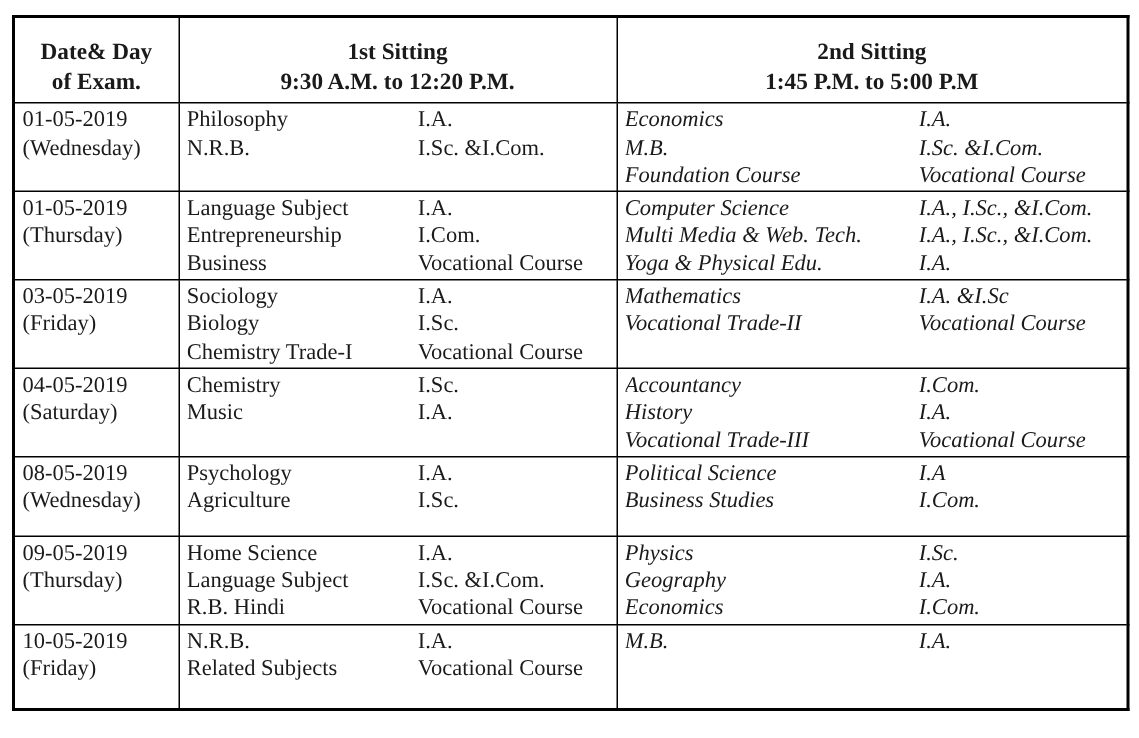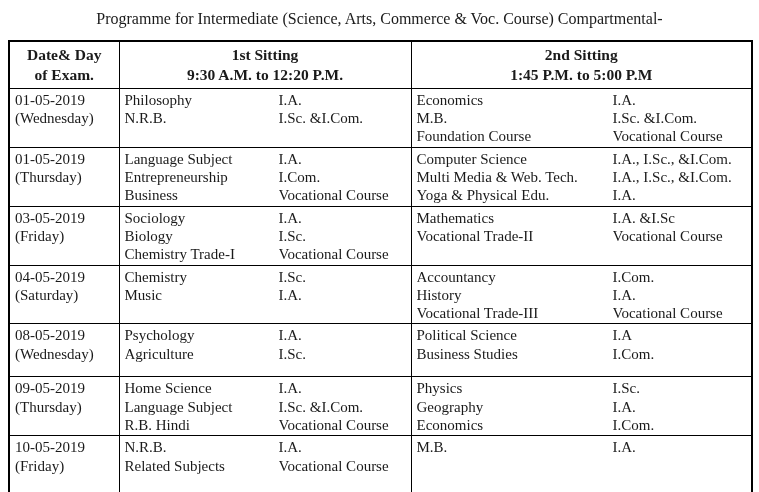--- a/index.html
+++ b/index.html
@@ -37,40 +37,39 @@
     padding: 2px 5px 1px 5px;
     font-size: 15px;
     line-height: 1.22;
     box-sizing: border-box;
   }
   table.exam-table th {
     font-weight: 700;
     font-size: 15.5px;
     text-align: center;
     line-height: 1.3;
-    padding-top: 3px;
+    padding-top: 13px;
     padding-bottom: 3px;
   }
   tbody td { height: 53px; margin-top: 19px; }
   tbody tr:last-child td { height: 57px; }
   .date-cell div { white-space: nowrap; }
   .pair-grid {
     display: grid;
   }
   .sitting1-cell .pair-grid { grid-template-columns: 154px 1fr; }
-  .sitting2-cell .pair-grid { grid-template-columns: 196px 1fr; }
+  .sitting2-cell .pair-grid { grid-template-columns: 196px 1fr; font-style: italic; }
   .subject, .course { white-space: nowrap; overflow: hidden; }
 </style>
 </head>
 <body>
 
 <div class="page">
 
   <div class="doc-title">
-    <div>Programme for Intermediate (Science, Arts, Commerce &amp; Voc. Course) Compartmental-</div>
   </div>
 
   <table class="exam-table">
     <colgroup>
       <col style="width:110px">
       <col style="width:292px">
       <col style="width:341px">
     </colgroup>
     <thead>
       <tr>

